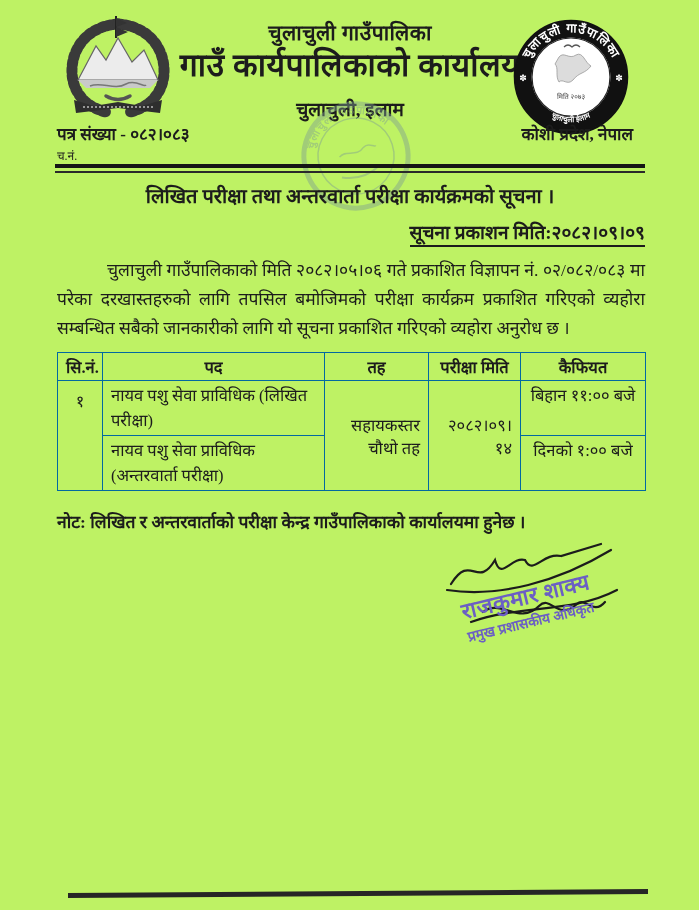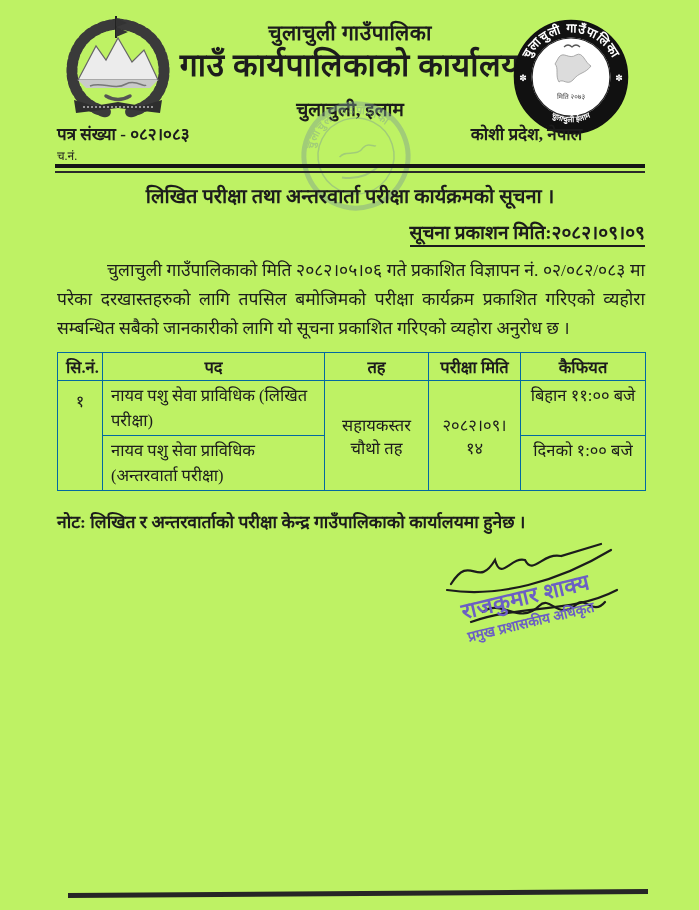--- a/index.html
+++ b/index.html
@@ -13,21 +13,21 @@
   }
   .abs { position: absolute; }
 
   
   .header-center { left: 150px; top: 0; width: 400px; height: 130px; text-align: center; }
   .org-name   { position: absolute; left: 0; right: 0; top: 18px; font-size: 21px; font-weight: 600; letter-spacing: 0.5px; }
   .office     { position: absolute; left: 0; right: 0; top: 42px; font-size: 32px; font-weight: 600; letter-spacing: 0.5px; white-space: nowrap; }
   .address    { position: absolute; left: 0; right: 0; top: 96px; font-size: 19px; font-weight: 600; }
 
   .letter-no  { left: 57px;  top: 122px; font-size: 17px; font-weight: 600; }
-  .province   { left: 420px; top: 122px; width: 213px; font-size: 17px; font-weight: 600; text-align: center; }
+  .province   { left: 420px; top: 122px; width: 213px; font-size: 17px; font-weight: 600; text-align: right; }
   .ch-no      { left: 57px;  top: 147px; font-size: 12px; font-weight: 400; }
 
   .rule-thick { left: 55px; top: 164px; width: 590px; height: 4px; background: #151515; }
   .rule-thin  { left: 55px; top: 171px; width: 590px; height: 2px; background: #2a2a2a; }
 
   .emblem-wrap { left: 56px; top: 14px; width: 124px; height: 114px; }
   .seal-wrap   { left: 511px; top: 17px; width: 120px; height: 120px; }
   .watermark-wrap { left: 300px; top: 100px; width: 112px; height: 112px; opacity: 0.45; transform: rotate(-18deg); }
 
   
@@ -41,21 +41,21 @@
     text-align: justify; text-indent: 50px;
   }
 
   
   .exam-table { left: 57px; top: 352px; width: 588px; }
   table { border-collapse: collapse; width: 588px; table-layout: fixed; font-size: 16.5px; }
   th, td { border: 1px solid #0369a1; padding: 2px 8px; }
   th { font-weight: 700; text-align: center; height: 24px; }
   td { vertical-align: top; }
   td.center { text-align: center; }
-  td.middle { vertical-align: middle; text-align: center; }
+  td.middle { vertical-align: middle; text-align: right; }
   .row-h { height: 50px; }
   .post-cell { line-height: 25px; }
   .remark-cell { padding-top: 3px; line-height: 24px; text-align: center; }
 
   
   .note-line { left: 57px; top: 509px; width: 588px; font-size: 17.5px; font-weight: 700; }
 
   .signature-wrap { left: 443px; top: 538px; width: 190px; height: 90px; }
   .stamp-block {
     left: 458px; top: 596px; width: 230px;

